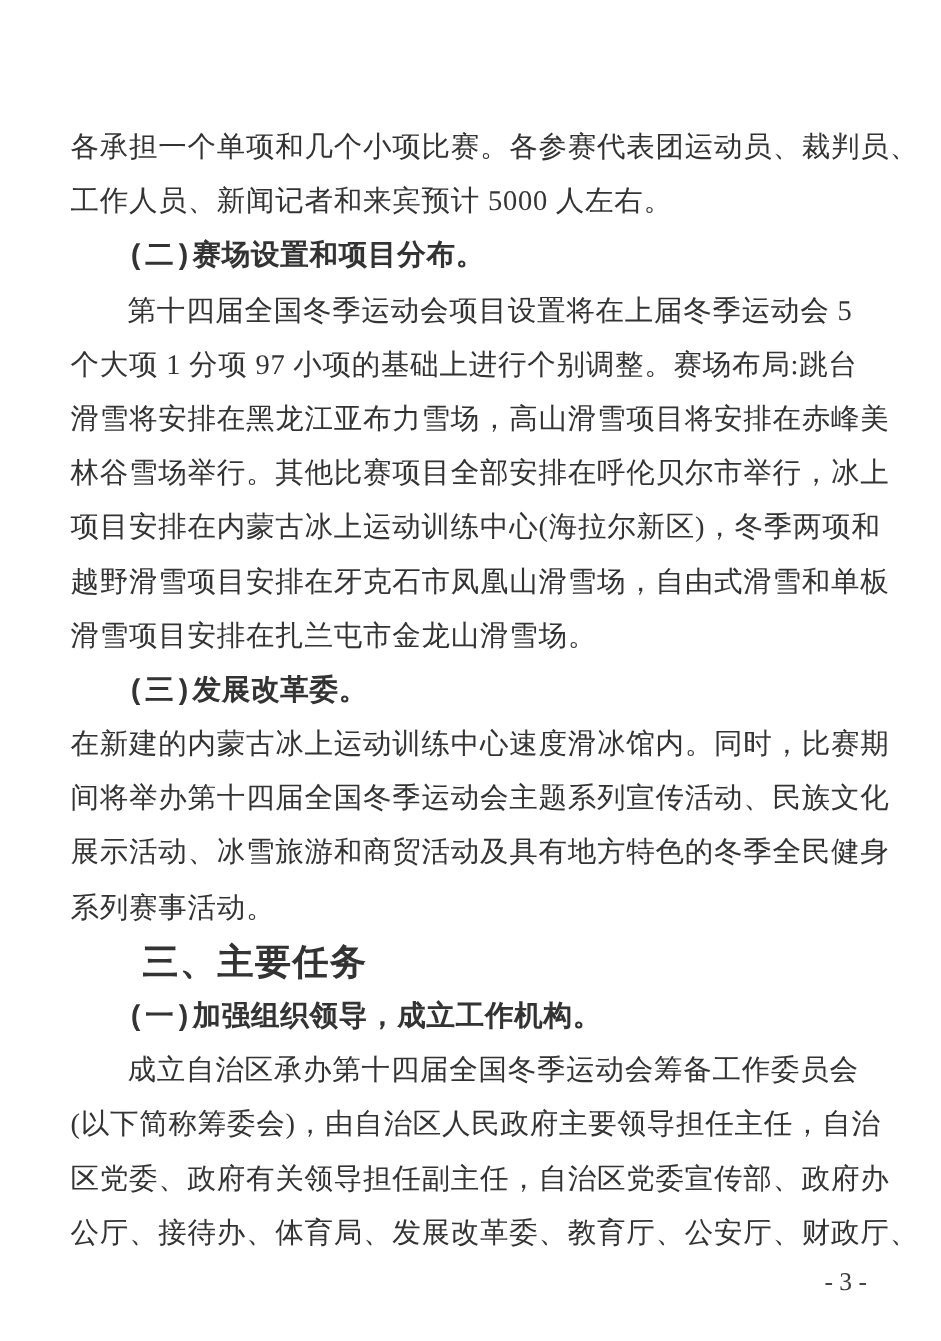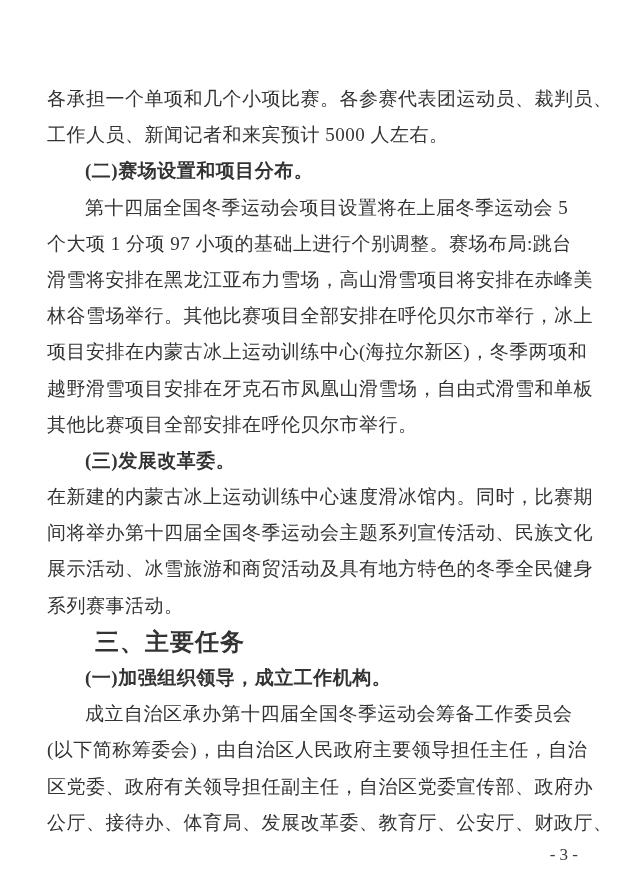--- a/index.html
+++ b/index.html
@@ -28,20 +28,21 @@
     letter-spacing:0.5px;
     white-space:nowrap;
     text-align:left;
   }
   .ln.ind{ text-indent:2em; }
   .s-body{
     font-weight:400;
   }
   .s-subheading{
     font-weight:700;
+    font-family:Liberation Mono, monospace;
   }
   .s-section{
     font-family:"Liberation Sans","DejaVu Sans",sans-serif;
     font-weight:700;
     font-size:24px;
     letter-spacing:1px;
   }
   .footer{
     position:absolute;
     right:49px;top:845px;
@@ -57,21 +58,21 @@
   <div class="doc-body">
       <div class="ln s-body">各承担一个单项和几个小项比赛。各参赛代表团运动员、裁判员、</div>
       <div class="ln s-body">工作人员、新闻记者和来宾预计 5000 人左右。</div>
       <div class="ln s-subheading ind">(二)赛场设置和项目分布。</div>
       <div class="ln s-body ind">第十四届全国冬季运动会项目设置将在上届冬季运动会 5</div>
       <div class="ln s-body">个大项 1 分项 97 小项的基础上进行个别调整。赛场布局:跳台</div>
       <div class="ln s-body">滑雪将安排在黑龙江亚布力雪场，高山滑雪项目将安排在赤峰美</div>
       <div class="ln s-body">林谷雪场举行。其他比赛项目全部安排在呼伦贝尔市举行，冰上</div>
       <div class="ln s-body">项目安排在内蒙古冰上运动训练中心(海拉尔新区)，冬季两项和</div>
       <div class="ln s-body">越野滑雪项目安排在牙克石市凤凰山滑雪场，自由式滑雪和单板</div>
-      <div class="ln s-body">其他比赛项目全部安排在呼伦贝尔市举行。</div>
+      <div class="ln s-body">滑雪项目安排在扎兰屯市金龙山滑雪场。</div>
       <div class="ln s-subheading ind">(三)发展改革委。</div>
       <div class="ln s-body">在新建的内蒙古冰上运动训练中心速度滑冰馆内。同时，比赛期</div>
       <div class="ln s-body">间将举办第十四届全国冬季运动会主题系列宣传活动、民族文化</div>
       <div class="ln s-body">展示活动、冰雪旅游和商贸活动及具有地方特色的冬季全民健身</div>
       <div class="ln s-body">系列赛事活动。</div>
       <div class="ln s-section ind">三、主要任务</div>
       <div class="ln s-subheading ind">(一)加强组织领导，成立工作机构。</div>
       <div class="ln s-body ind">成立自治区承办第十四届全国冬季运动会筹备工作委员会</div>
       <div class="ln s-body">(以下简称筹委会)，由自治区人民政府主要领导担任主任，自治</div>
       <div class="ln s-body">区党委、政府有关领导担任副主任，自治区党委宣传部、政府办</div>

